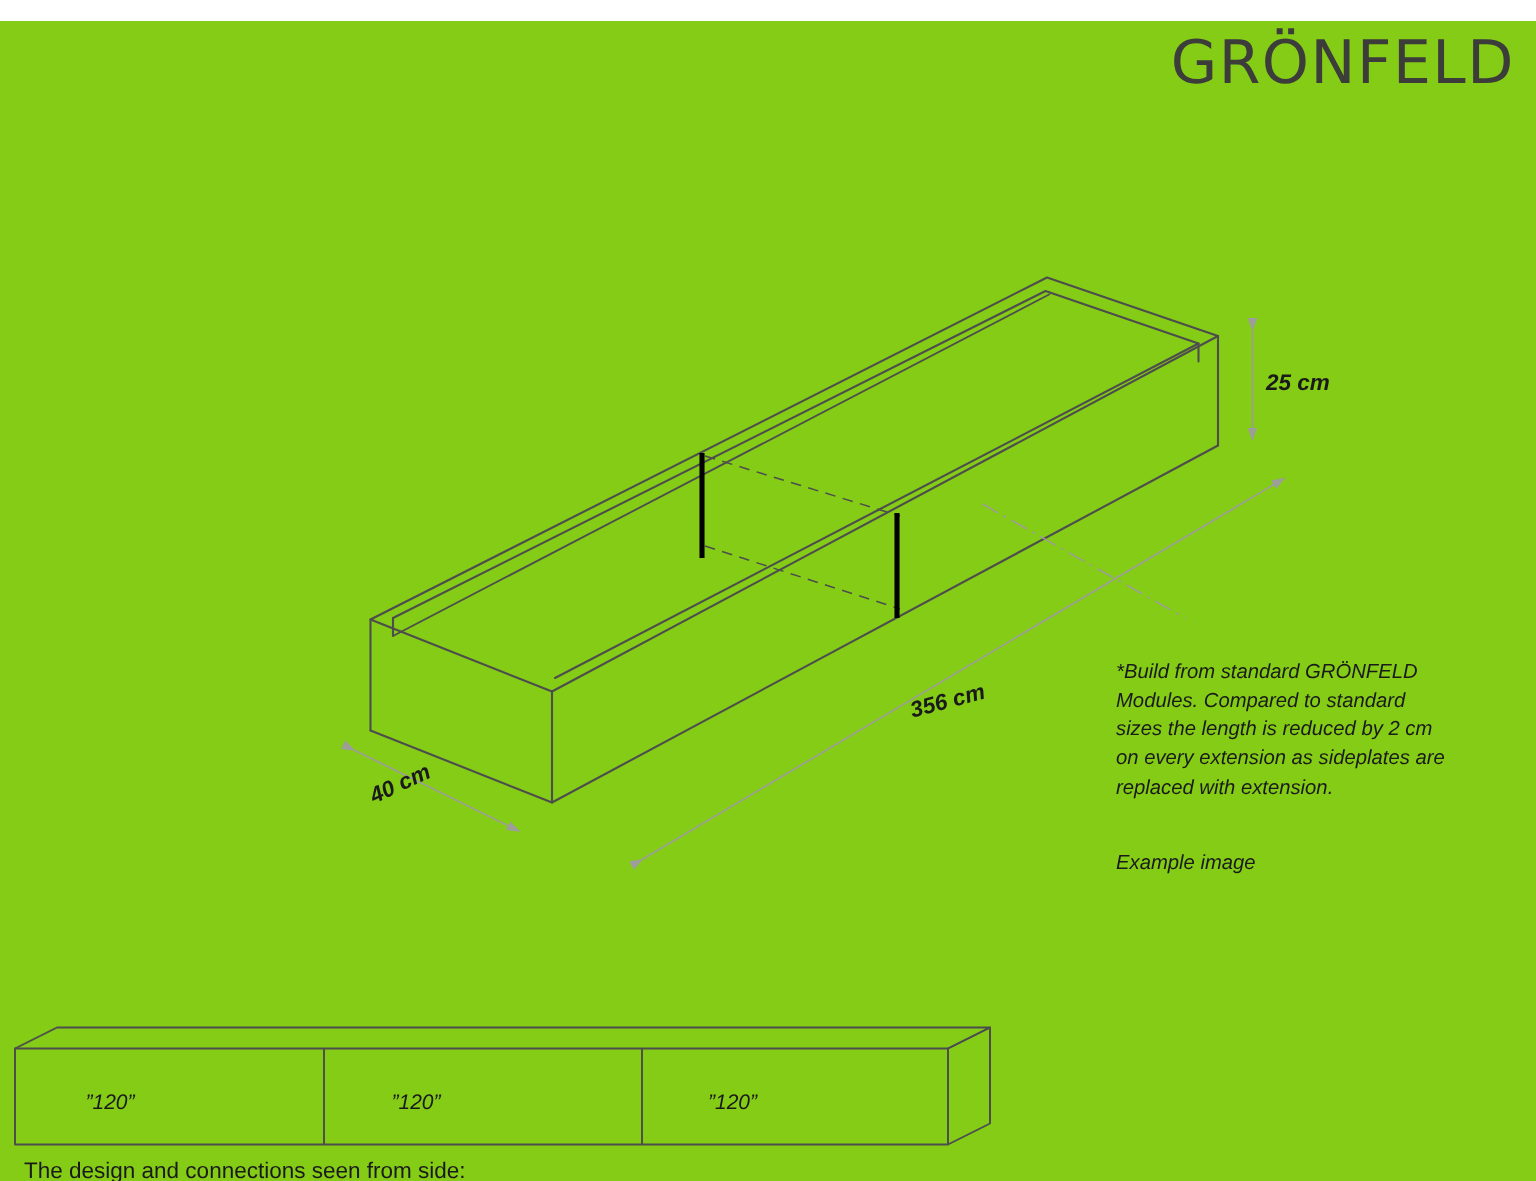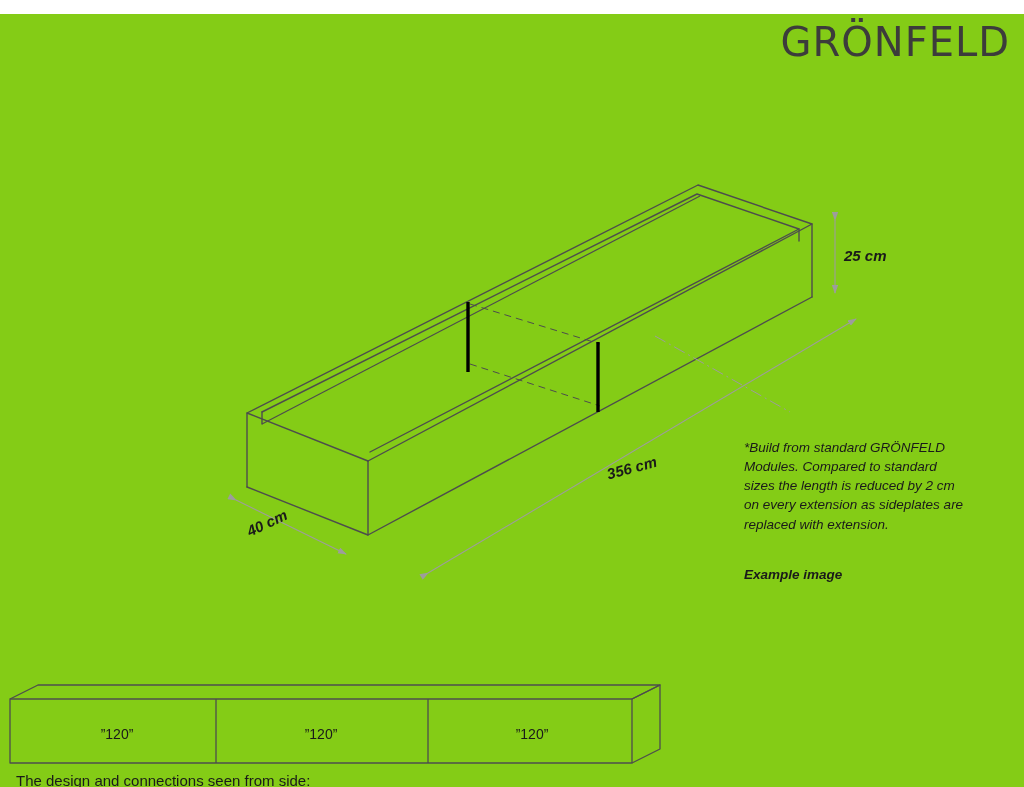--- a/index.html
+++ b/index.html
@@ -84,40 +84,40 @@
     font-size: 13.5px;
     line-height: 1.42;
     color: #1a1a1a;
   }
   #note-example {
     position: absolute;
     left: 744px;
     top: 553px;
     font-family: "Liberation Sans", sans-serif;
     font-style: italic;
-    font-weight: bold;
+    font-weight: normal;
     font-size: 13.5px;
     color: #1a1a1a;
   }
 
   
   #sideview-wrap {
     position: absolute;
     left: 0;
     top: 655px;
     width: 1024px;
     height: 110px;
   }
   .module-label {
     position: absolute;
     font-family: "Liberation Sans", sans-serif;
     font-size: 14px;
     color: #1a1a1a;
-    text-align: center;
     width: 120px;
+    font-style: italic;
   }
   #mod-0 { left: 57px;  top: 712px; }
   #mod-1 { left: 261px; top: 712px; }
   #mod-2 { left: 472px; top: 712px; }
 
   #caption {
     position: absolute;
     left: 16px;
     top: 758px;
     font-family: "Liberation Sans", sans-serif;

